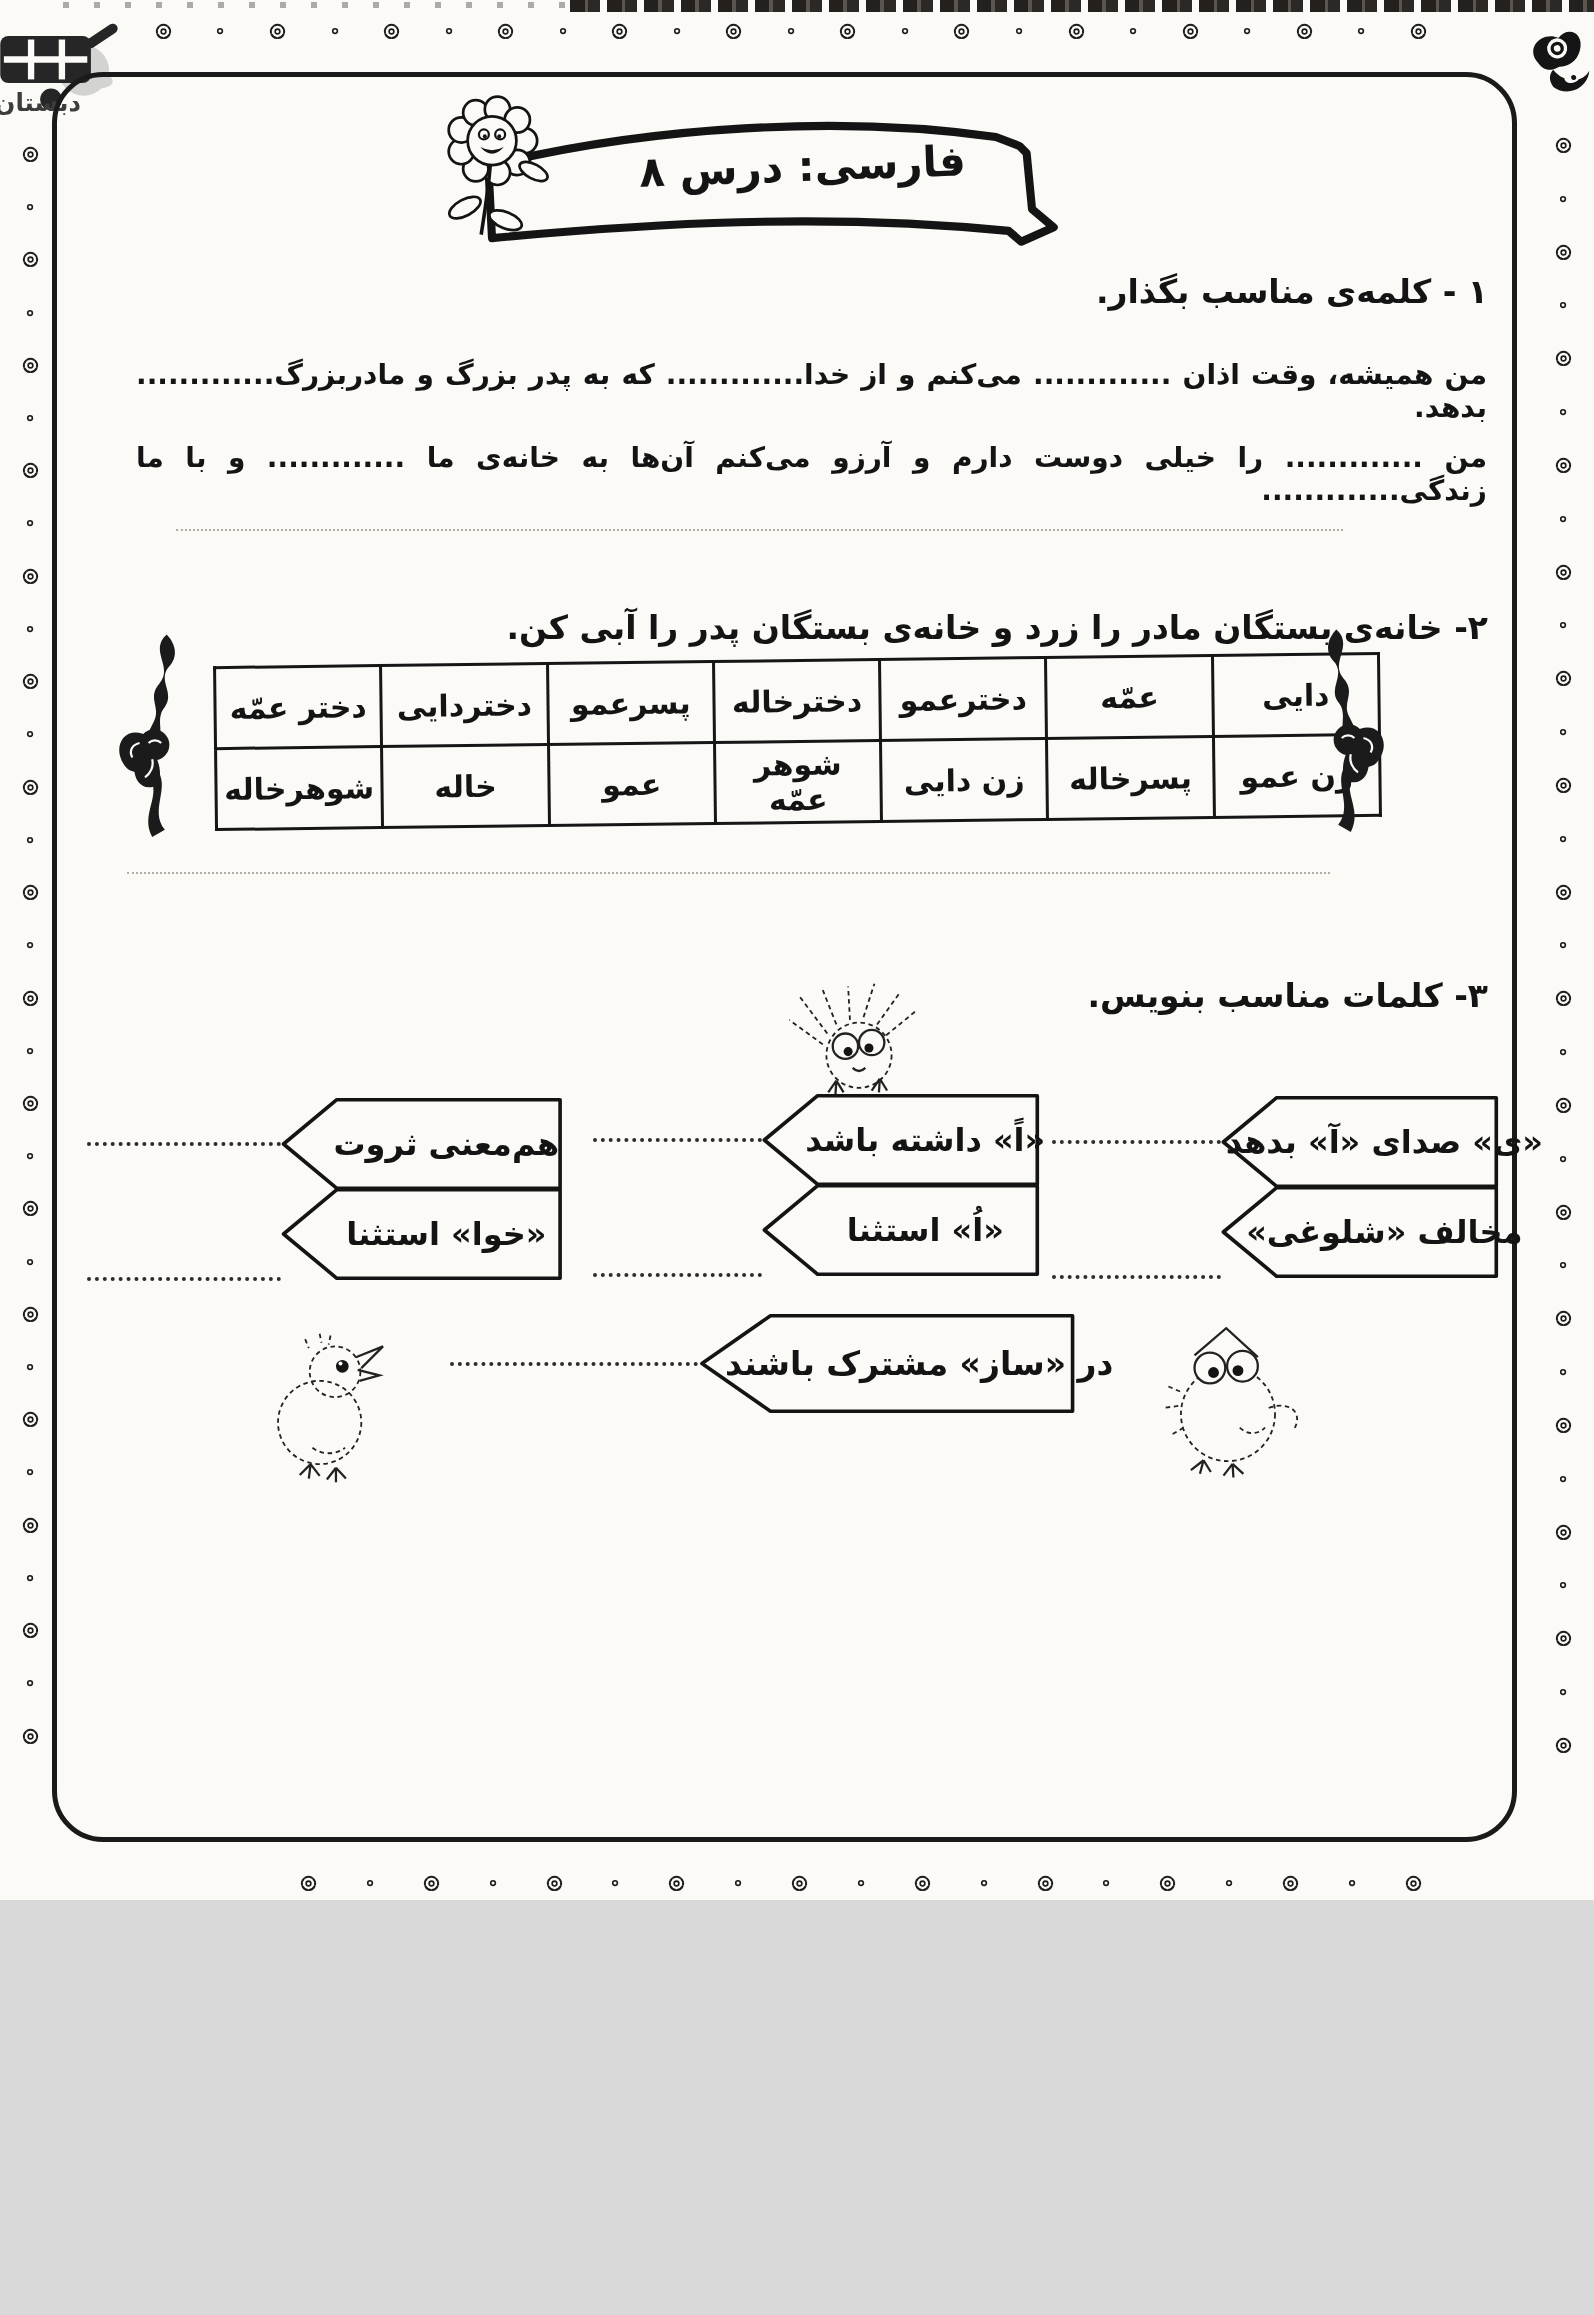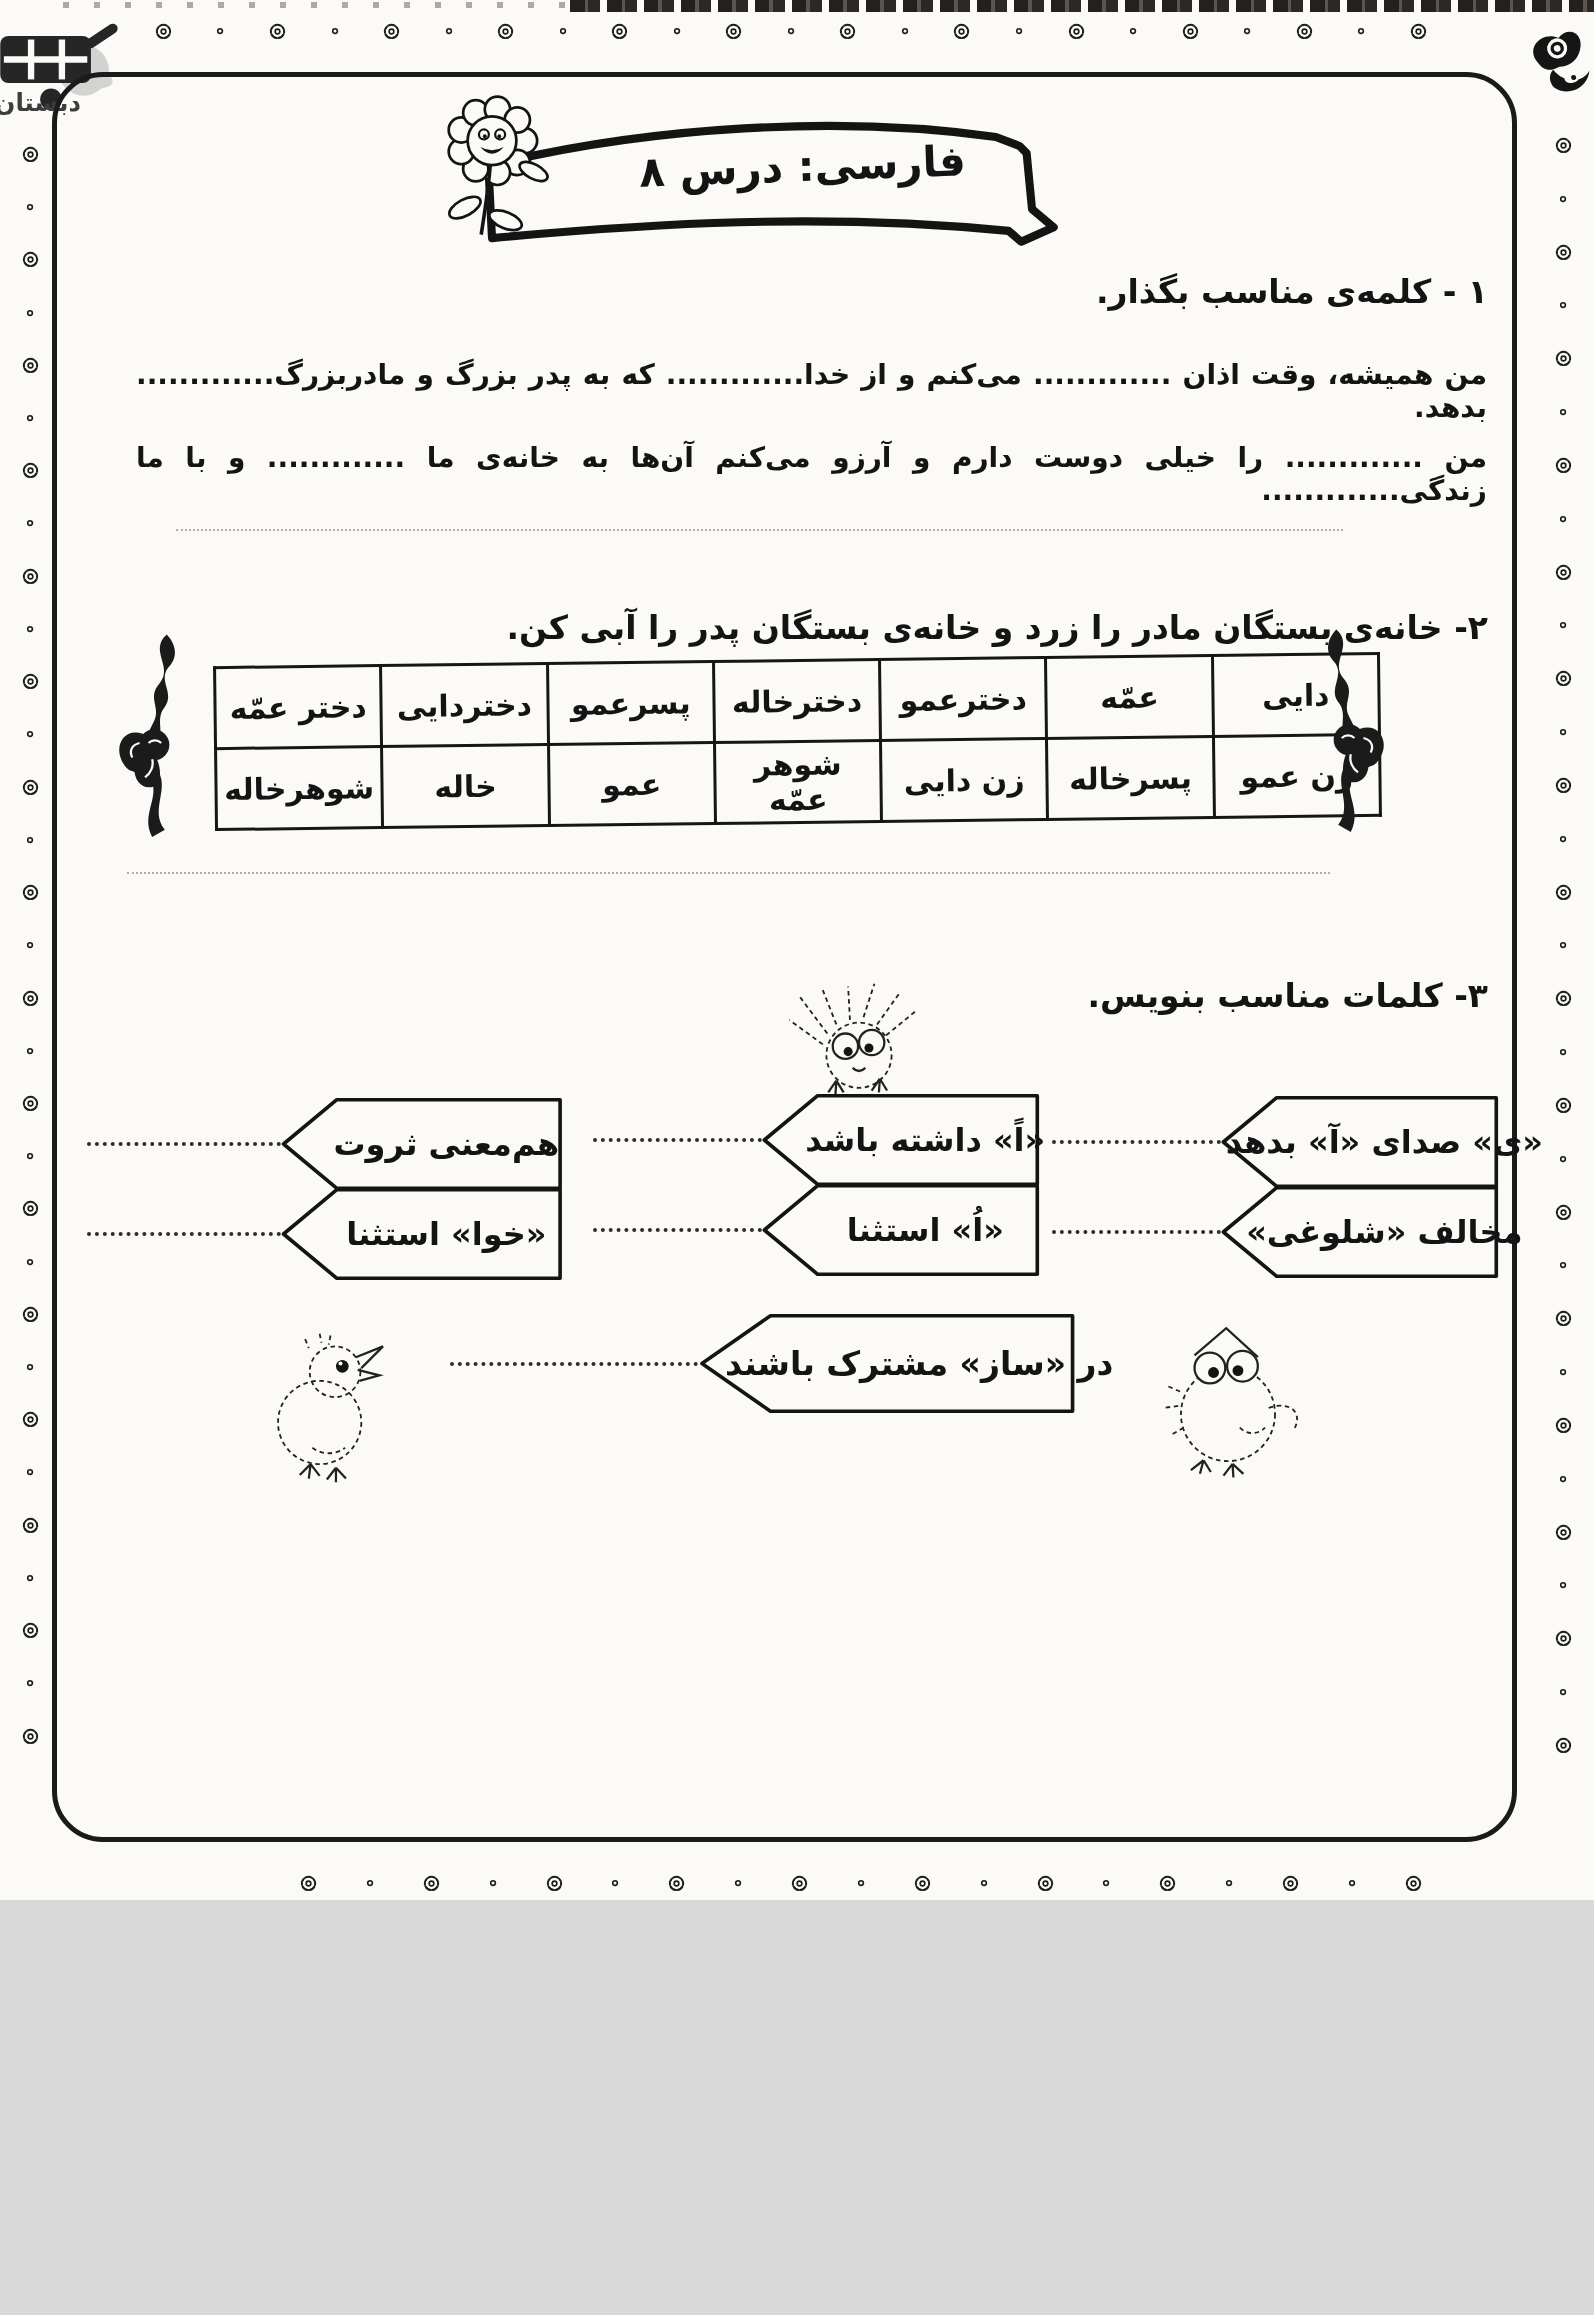--- a/index.html
+++ b/index.html
@@ -41,21 +41,21 @@
 
   
   .kin-wrap{position:absolute;left:214px;top:659px;width:1167px;transform:rotate(-0.7deg);}
   table.kin{border-collapse:collapse;width:100%;table-layout:fixed;}
   table.kin td{border:3.6px solid #161616;height:78px;text-align:center;vertical-align:middle;
                font-weight:bold;font-size:30px;padding:0 3.6px;background:#fbfaf7;}
 
   
   .ccol{position:absolute;}
   .clue{display:flex;align-items:center;height:94px;}
-  .clue + .clue{margin-top:-4.5px;}
+  .clue + .clue{margin-top:-4.5px;align-items:flex-end;}
   .dots{flex:1;height:0;border-top:4.1px dotted #2e2c29;margin-right:-3.6px;}
   .abox{position:relative;width:282px;height:94px;flex:none;}
   .abox svg{position:absolute;left:0;top:0;}
   .abox .lbl{position:absolute;left:58px;right:5.4px;top:0;bottom:0;display:flex;align-items:center;
              justify-content:center;font-weight:bold;font-size:32px;white-space:nowrap;}
   #col-right{left:1052px;top:1095px;width:447px;}
   #col-mid{left:593px;top:1093px;width:447px;}
   #col-left{left:87px;top:1097px;width:476px;}
   #col-left .abox{width:286px;}
   #row3{left:450px;top:1313px;width:626px;}

